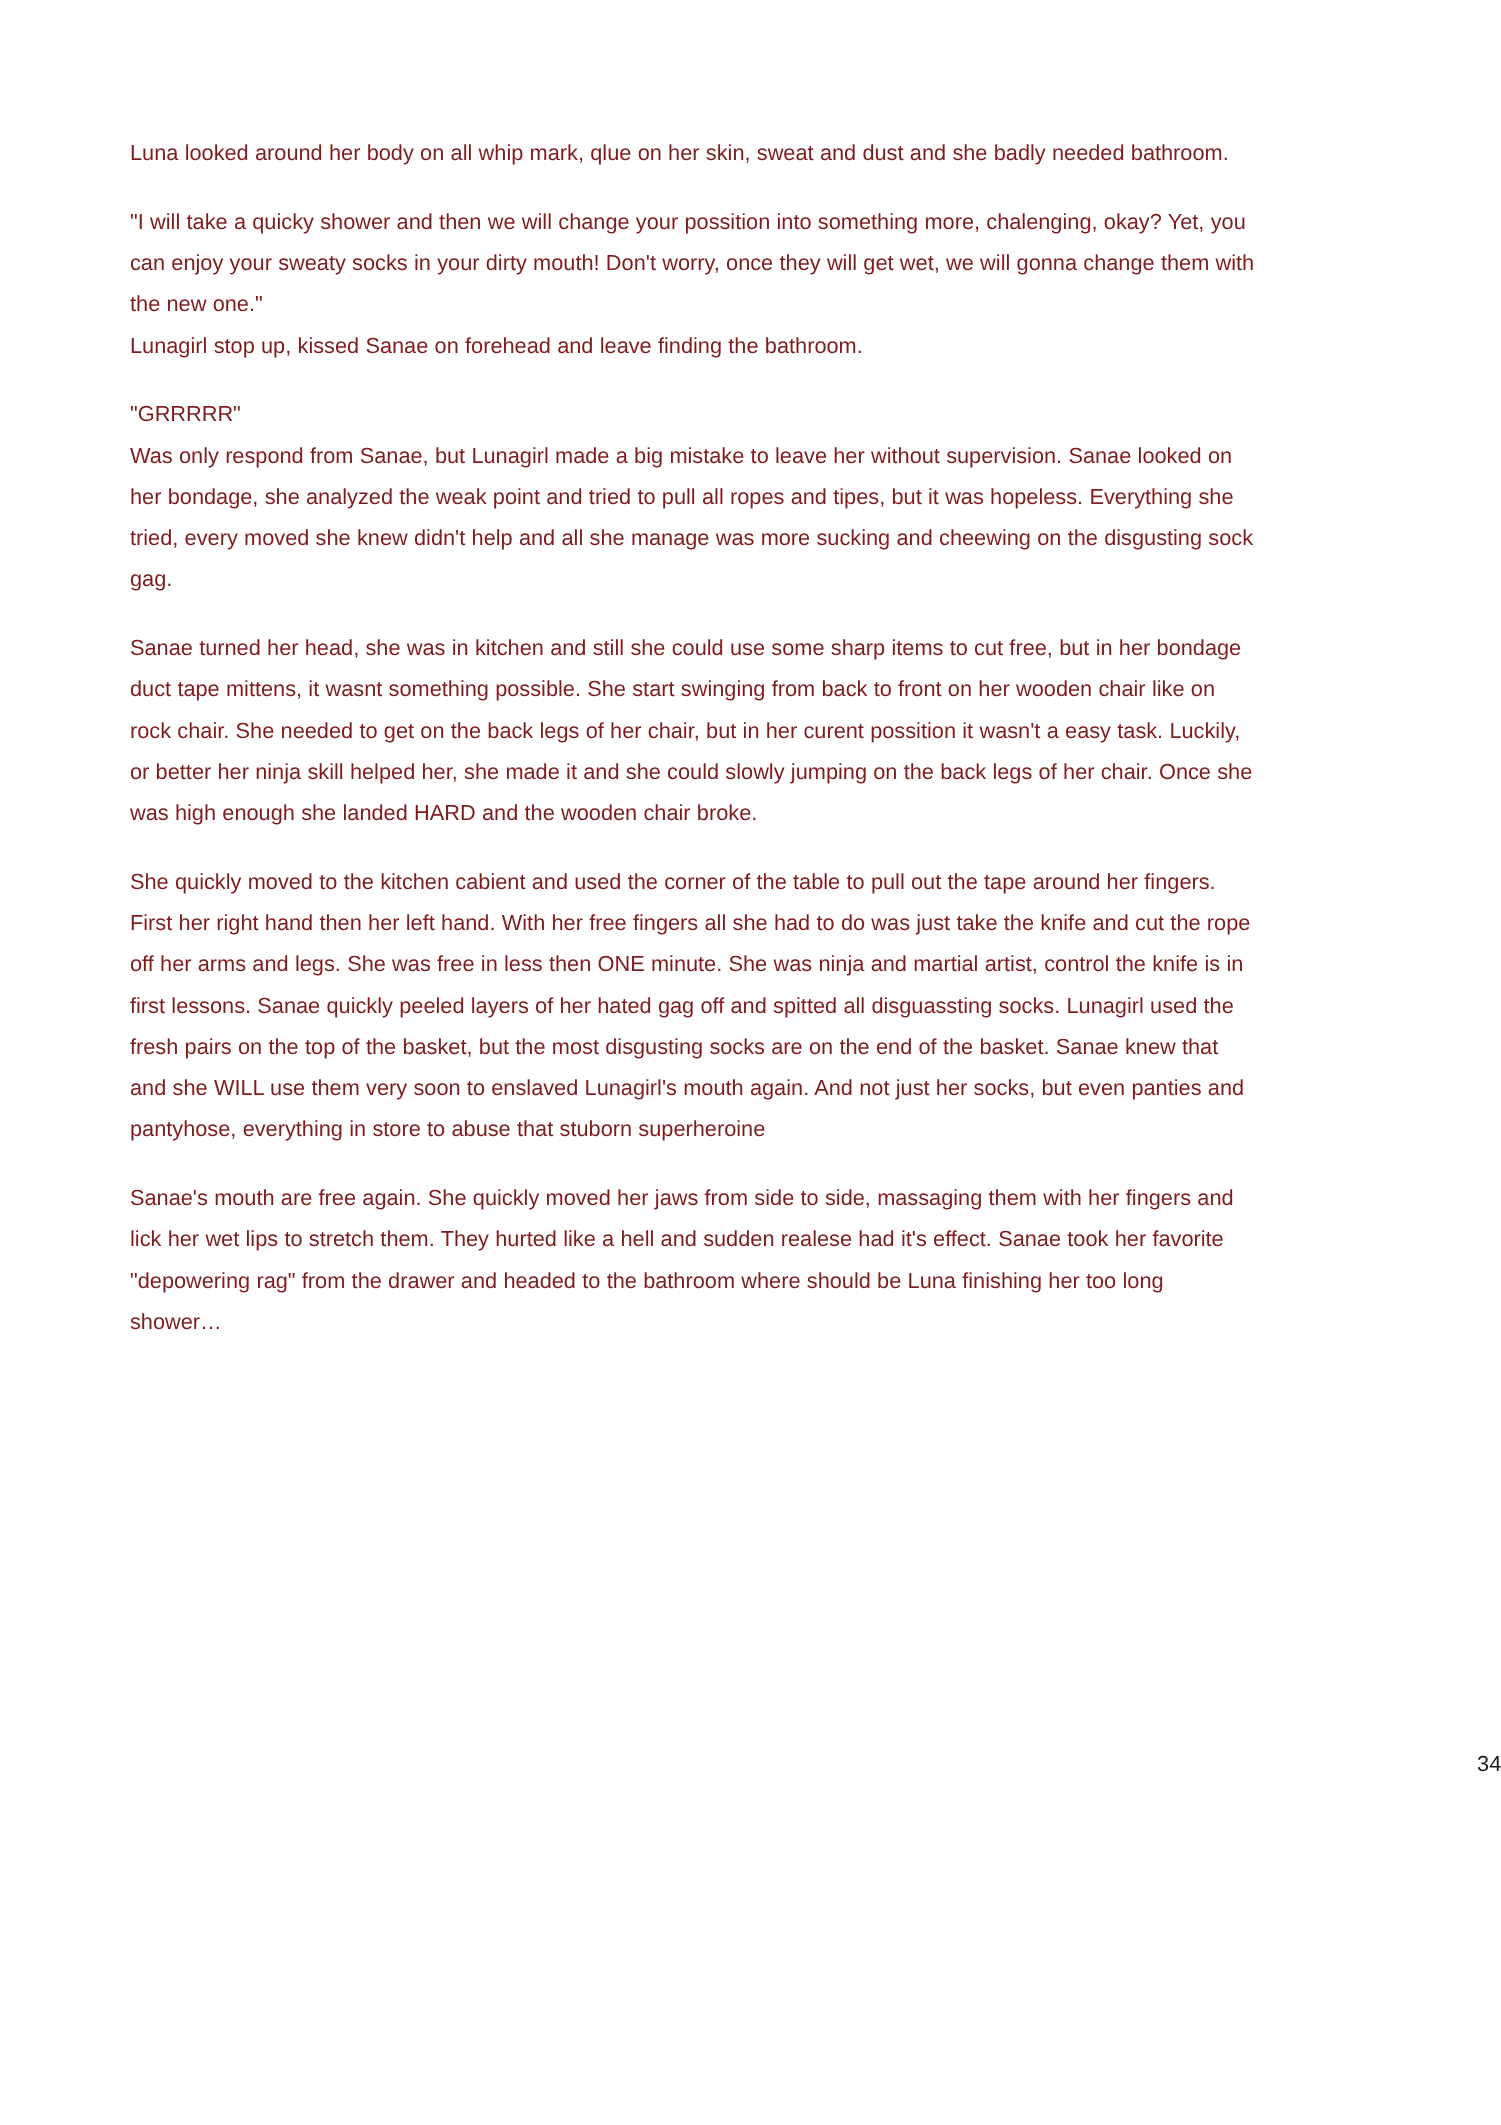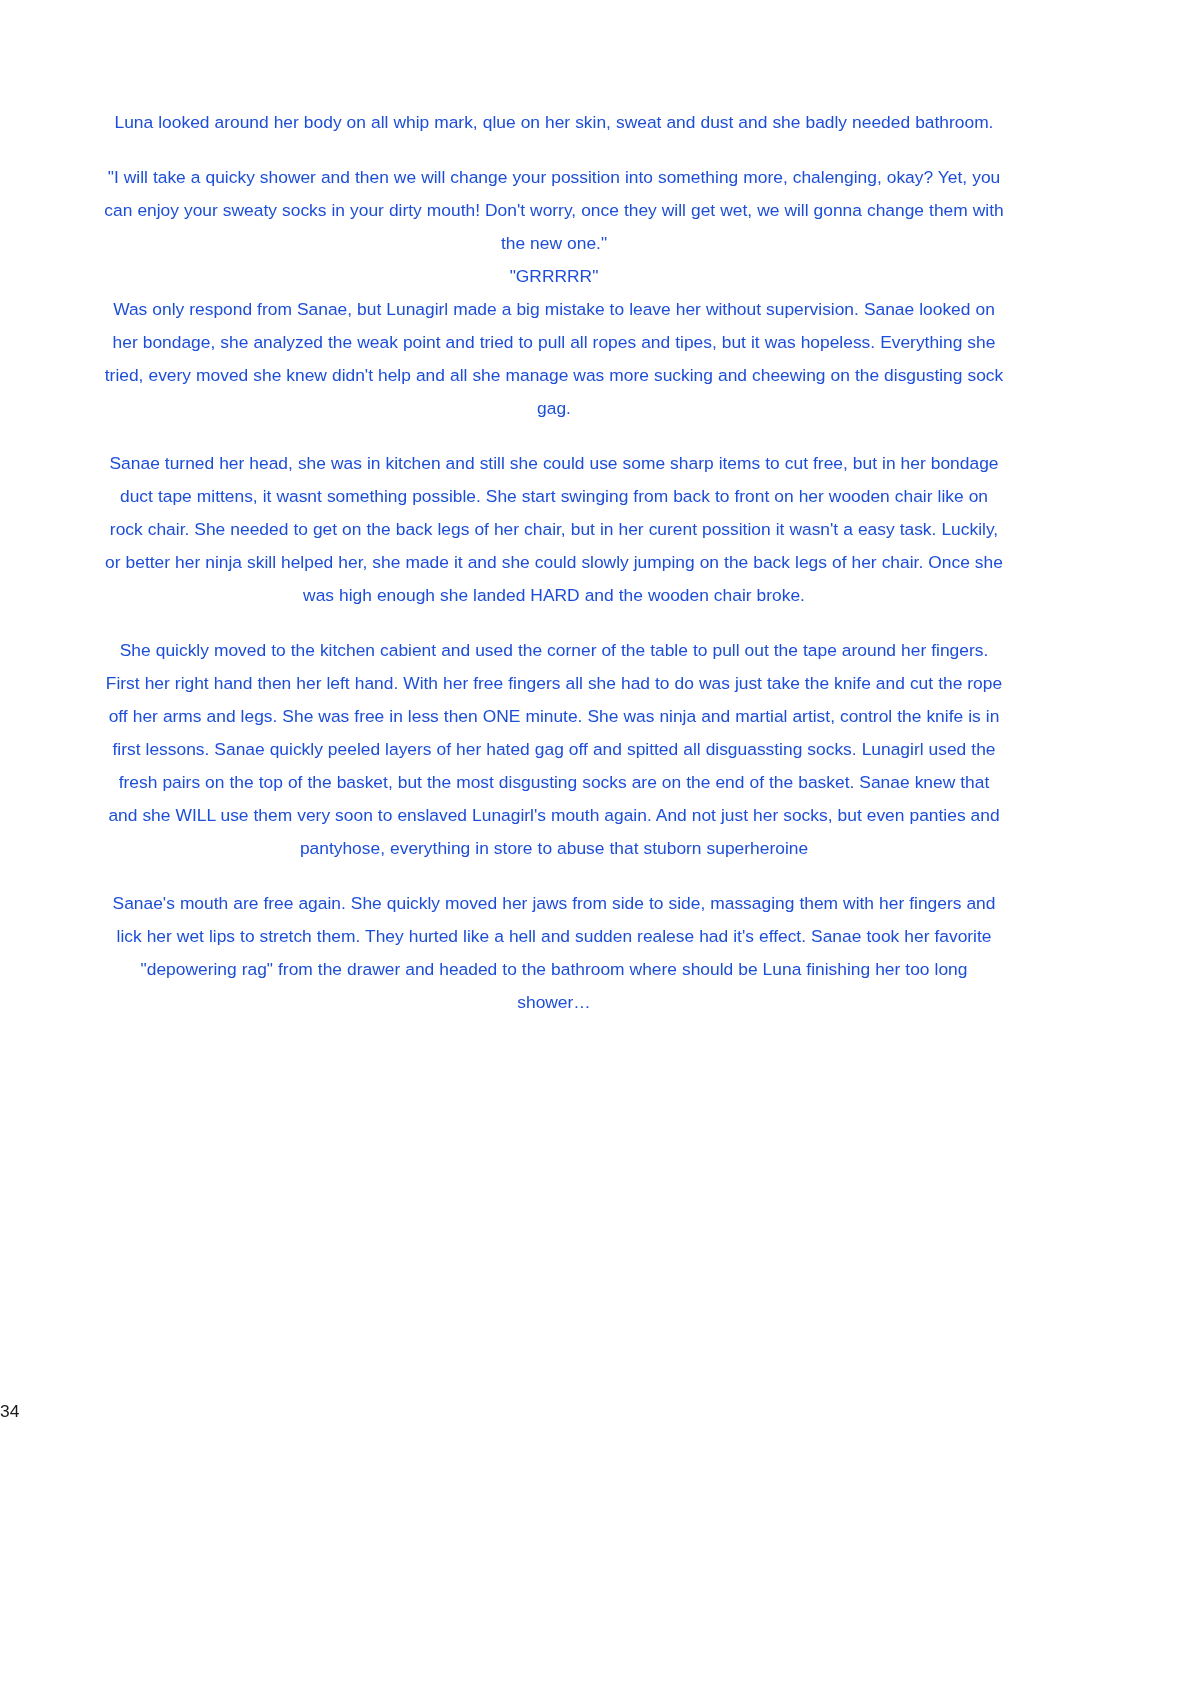--- a/index.html
+++ b/index.html
@@ -25,52 +25,53 @@
   }
   .content {
     position: absolute;
     left: 104px;
     top: 106px;
     width: 900px;
   }
   .para {
     font-size: 17.4px;
     line-height: 33px;
-    color: #1d4ed8;
+    color: #7f1d1d;
     margin: 0 0 22px 0;
-    text-align: center;
+    text-align: left;
     word-spacing: 0.2px;
   }
   .para.tight {
     margin-bottom: 0;
   }
   .para.nogap {
     margin-top: 0;
   }
   .page-number {
     position: absolute;
     left: 0;
     top: 1400px;
     width: 1201px;
-    text-align: left;
+    text-align: right;
     font-size: 17.4px;
     line-height: 22px;
     color: #1a1a1a;
   }
 </style>
 </head>
 <body>
 
 <div class="page">
   <div class="content">
 
     <p class="para">Luna looked around her body on all whip mark, qlue on her skin, sweat and dust and she badly needed bathroom.</p>
 
     <p class="para tight">"I will take a quicky shower and then we will change your possition into something more, chalenging, okay? Yet, you can enjoy your sweaty socks in your dirty mouth! Don't worry, once they will get wet, we will gonna change them with the new one."</p>
 
+    <p class="para nogap">Lunagirl stop up, kissed Sanae on forehead and leave finding the bathroom.</p>
 
     <p class="para tight">"GRRRRR"</p>
 
     <p class="para nogap">Was only respond from Sanae, but Lunagirl made a big mistake to leave her without supervision. Sanae looked on her bondage, she analyzed the weak point and tried to pull all ropes and tipes, but it was hopeless. Everything she tried, every moved she knew didn't help and all she manage was more sucking and cheewing on the disgusting sock gag.</p>
 
     <p class="para">Sanae turned her head, she was in kitchen and still she could use some sharp items to cut free, but in her bondage duct tape mittens, it wasnt something possible. She start swinging from back to front on her wooden chair like on rock chair. She needed to get on the back legs of her chair, but in her curent possition it wasn't a easy task. Luckily, or better her ninja skill helped her, she made it and she could slowly jumping on the back legs of her chair. Once she was high enough she landed HARD and the wooden chair broke.</p>
 
 
     <p class="para">She quickly moved to the kitchen cabient and used the corner of the table to pull out the tape around her fingers. First her right hand then her left hand. With her free fingers all she had to do was just take the knife and cut the rope off her arms and legs. She was free in less then ONE minute. She was ninja and martial artist, control the knife is in first lessons. Sanae quickly peeled layers of her hated gag off and spitted all disguassting socks. Lunagirl used the fresh pairs on the top of the basket, but the most disgusting socks are on the end of the basket. Sanae knew that and she WILL use them very soon to enslaved Lunagirl's mouth again. And not just her socks, but even panties and pantyhose, everything in store to abuse that stuborn superheroine</p>
 

